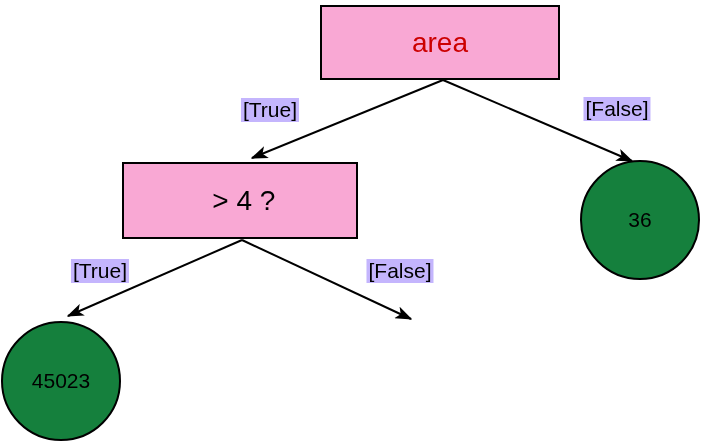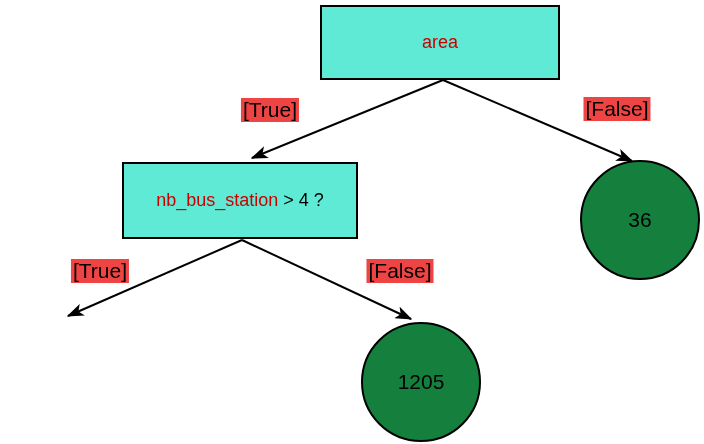--- a/index.html
+++ b/index.html
@@ -22,26 +22,26 @@
     width: 704px;
     height: 444px;
   }
   .edges line {
     stroke: var(--line-color, #000000);
     stroke-width: 2;
   }
   .node-box {
     position: absolute;
     box-sizing: border-box;
-    background: #5eead4;
+    background: #f9a8d4;
     border: 2.5px solid var(--line-color, #000000);
     display: flex;
     align-items: center;
     justify-content: center;
-    font-size: 18px;
+    font-size: 28px;
     white-space: pre;
     text-align: center;
   }
   .node-box .kw {
     color: var(--kw-color, #cc0000);
   }
   #root-box { left: 320px; top: 5px;  width: 240px; height: 75px; }
   #mid-box  { left: 122px; top: 162px; width: 236px; height: 77px; }
   .leaf-circle {
     position: absolute;
@@ -57,21 +57,21 @@
     font-size: 21px;
   }
   #leaf-right { left: 580px; top: 160px; }
   #leaf-left  { left: 1px;   top: 321px; }
   #leaf-mid   { left: 361px; top: 322px; }
   .edge-label {
     position: absolute;
     transform: translate(-50%, -50%);
     font-size: 21px;
     white-space: nowrap;
-    background: #ef4444;
+    background: #c4b5fd;
     padding: 0 2px;
   }
   #lbl-root-true  { left: 270px; top: 110px; }
   #lbl-root-false { left: 617px; top: 109px; }
   #lbl-mid-true   { left: 100px; top: 271px; }
   #lbl-mid-false  { left: 400px; top: 271px; }
 </style>
 </head>
 <body>
 
@@ -87,30 +87,30 @@
     <line x1="443" y1="80" x2="632" y2="161" marker-end="url(#arrowhead)"></line>
     <line x1="242" y1="240" x2="68" y2="316" marker-end="url(#arrowhead)"></line>
     <line x1="242" y1="240" x2="411" y2="319" marker-end="url(#arrowhead)"></line>
   </svg>
 
   <div class="node-box" id="root-box">
     <span class="kw">area</span>
   </div>
 
   <div class="node-box" id="mid-box">
-    <span class="kw">nb_bus_station</span><span> &gt; 4 ?</span>
+    <span> &gt; 4 ?</span>
   </div>
 
   <div class="leaf-circle" id="leaf-right">
     <span>36</span>
   </div>
 
+  <div class="leaf-circle" id="leaf-left">
+    <span>45023</span>
+  </div>
 
-  <div class="leaf-circle" id="leaf-mid">
-    <span>1205</span>
-  </div>
 
   <div class="edge-label" id="lbl-root-true">[True]</div>
   <div class="edge-label" id="lbl-root-false">[False]</div>
   <div class="edge-label" id="lbl-mid-true">[True]</div>
   <div class="edge-label" id="lbl-mid-false">[False]</div>
 
 </div>
 
 </body></html>

